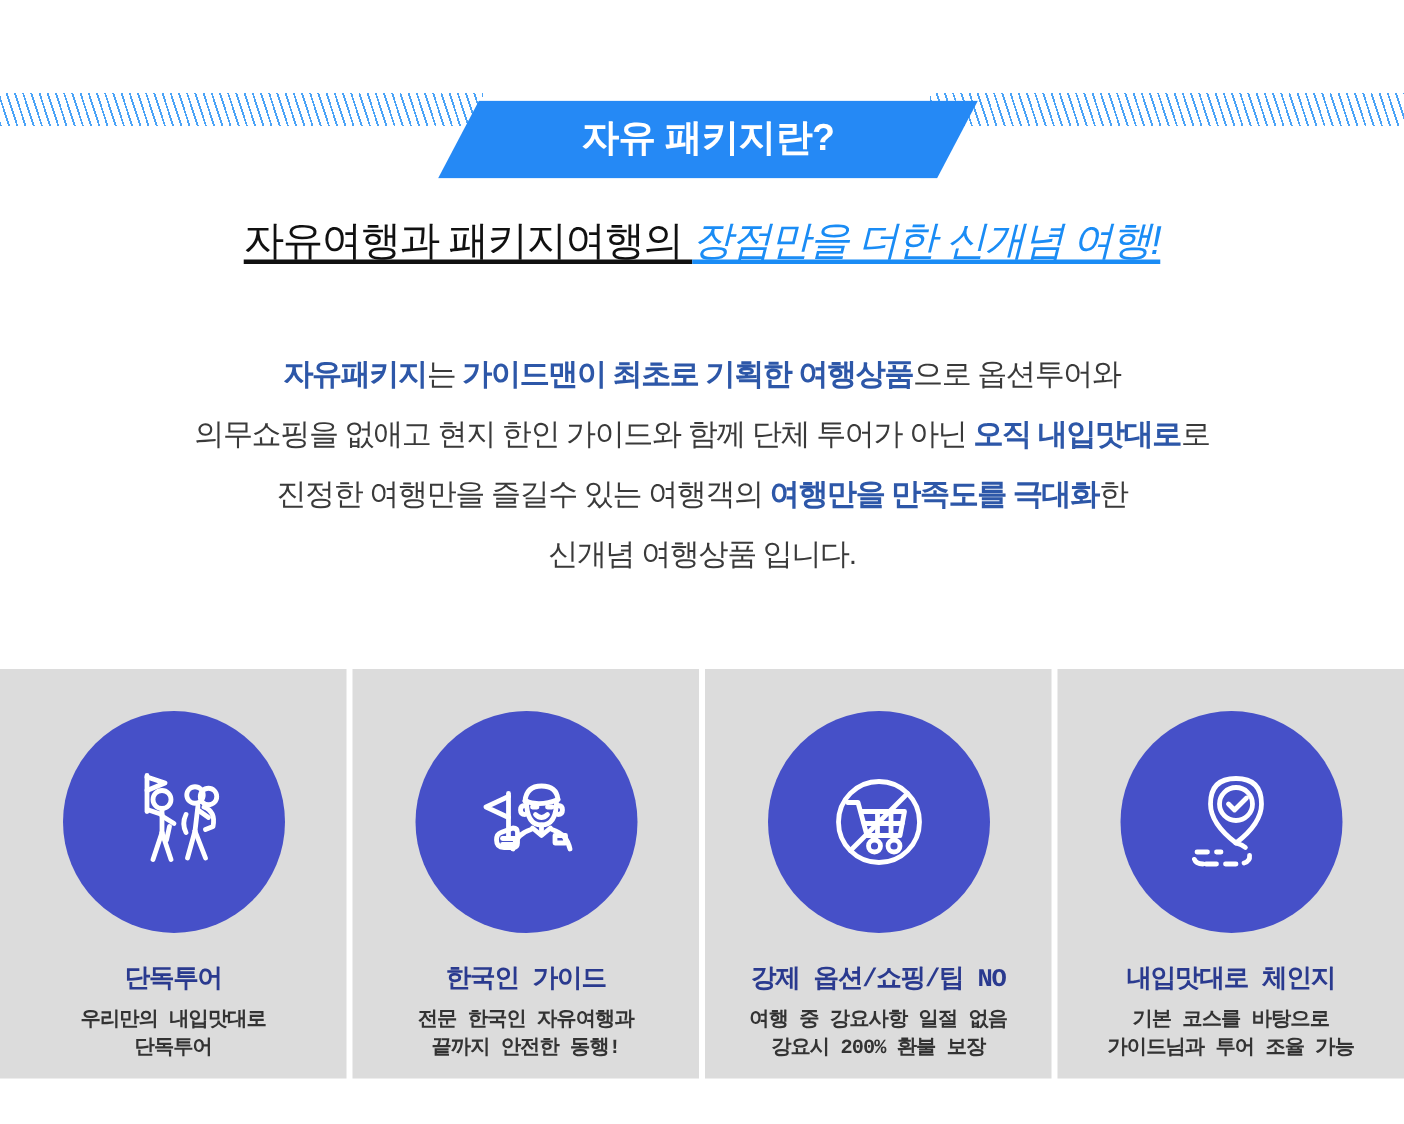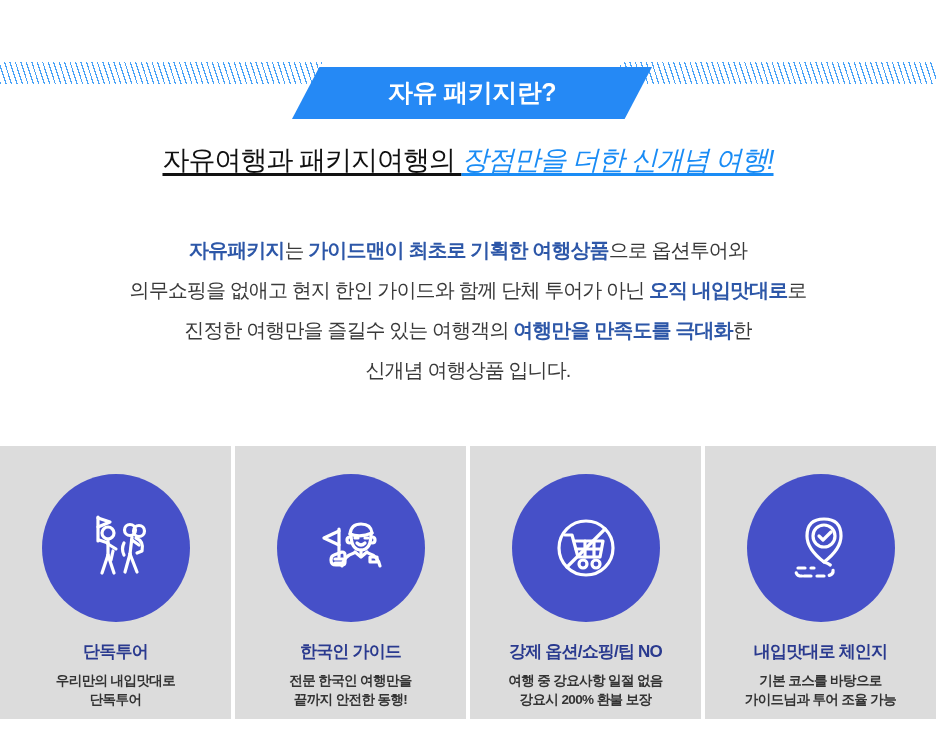--- a/index.html
+++ b/index.html
@@ -97,20 +97,21 @@
 
   
   .cards {
     position: absolute;
     left: 0;
     top: 446px;
     width: 936px;
     height: 273px;
     display: flex;
     gap: 4px;
+    font-family: Liberation Mono, monospace;
   }
   .card {
     flex: 1 1 0;
     background: #dcdcdc;
     display: flex;
     flex-direction: column;
     align-items: center;
   }
   .card-icon-wrap {
     margin-top: 28px;
@@ -229,21 +230,21 @@
         <path d="M51 43 L51 49"></path>
         <path d="M45 45 L51 50 L57 45"></path>
         <path d="M44 46 q-10 3 -12 13"></path>
         <path d="M58 46 q10 3 12 13"></path>
 
         <path d="M60 50 l7 0 l0 5 l-7 0 z"></path>
       </svg>
     </div>
     <div class="card-title">한국인 가이드</div>
     <div class="card-desc">
-      <div>전문 한국인 여행만을</div>
+      <div>전문 한국인 자유여행과</div>
       <div>끝까지 안전한 동행!</div>
     </div>
   </div>
 
   <div class="card">
     <div class="card-icon-wrap">
       <svg width="82" height="82" viewBox="0 0 82 82" fill="none" stroke="#ffffff" stroke-width="3.2" stroke-linecap="round" stroke-linejoin="round">
 
         <circle cx="41" cy="41" r="27"></circle>
         <path d="M22 60 L60 22"></path>

